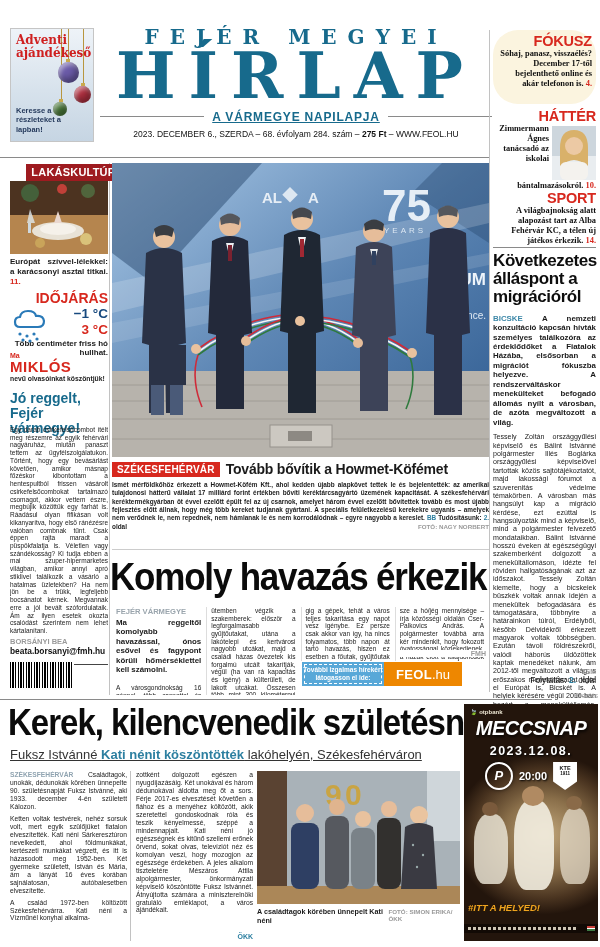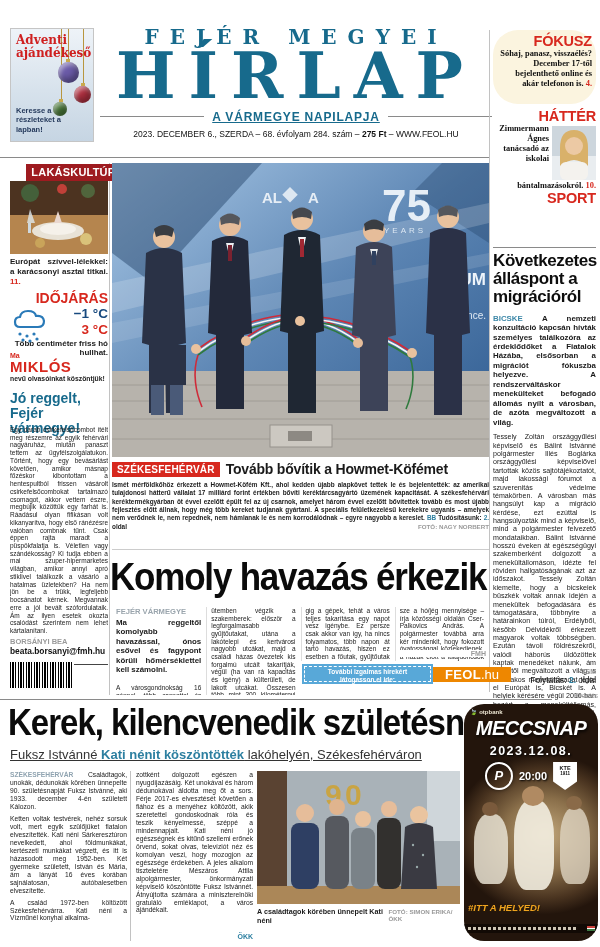--- a/index.html
+++ b/index.html
@@ -85,21 +85,21 @@
   .snow-head{left:110px;top:554px;width:380px;font-weight:bold;font-size:35px;letter-spacing:-1.2px;
     transform:scaleY(1.12);transform-origin:left top;color:#0b0b0b;white-space:nowrap;}
   .snow-cols{left:112px;top:607px;width:377px;height:88px;display:flex;}
   .scol{width:25%;box-sizing:border-box;padding:0 5px 0 4px;overflow:hidden;}
   .scol + .scol{border-left:1px solid #ddd;}
   .kicker{color:#9aa5ad;font-weight:bold;font-size:7.6px;}
   .lead{font-size:7.9px;font-weight:bold;line-height:1.2;margin:2px 0 9px;}
   .btxt{font-size:6.5px;line-height:1.18;text-align:justify;}
   .scol-cut{height:54px;}
   .fmh{left:400px;top:650px;width:86px;text-align:right;color:#9a9a9a;font-weight:bold;font-size:7px;background:#fff;}
-  .feol-banner{left:302px;top:662px;width:209px;height:24px;display:flex;align-items:center;}
+  .feol-banner{left:302px;top:662px;width:160px;height:24px;display:flex;}
   .fb-blue{flex:1;background:#58a8d8;color:#fff;font-weight:bold;font-size:6.5px;line-height:1.3;
     text-align:center;padding-top:4px;outline:1px dashed #fff;outline-offset:-3px;box-sizing:border-box;}
   .fb-orange{width:78px;background:#ee8700;color:#fff;display:flex;align-items:center;justify-content:center;}
   .fb-orange .l1{font-weight:bold;font-size:13px;letter-spacing:.3px;}
   .fb-orange .l2{font-size:13px;}
 
   
   .bday-head{left:8px;top:702px;width:470px;font-weight:bold;font-size:33px;letter-spacing:-1px;
     transform:scaleY(1.1);transform-origin:left top;color:#0b0b0b;white-space:nowrap;}
   .bday-sub{left:10px;top:747px;width:460px;font-size:13px;color:#333;text-decoration:underline;}
@@ -111,21 +111,21 @@
   .bday-loc{color:#8fa3b0;font-weight:bold;}
   .okk{left:136px;top:933px;width:117px;text-align:right;color:#2c7fa0;font-weight:bold;font-size:7px;background:#fff;}
   .bday-photo{left:257px;top:771px;width:203px;height:133px;}
   .bday-caprow{left:257px;top:907px;width:203px;display:flex;justify-content:space-between;align-items:baseline;}
   .bday-cap{font-weight:bold;font-size:7.2px;}
   .bday-credit{color:#9a9a9a;font-size:6.2px;font-weight:bold;}
   .hird{left:556px;top:692px;width:42px;text-align:right;color:#9a9a9a;font-size:6.5px;}
 
   
   .meccs{left:464px;top:704px;width:134px;height:237px;overflow:hidden;
-    background:radial-gradient(90px 80px at 60% 55%,#c3a87c 0%,#8a6f4a 45%,#4a3420 80%,#23150c 100%);border-radius:20px;}
+    background:radial-gradient(90px 80px at 60% 55%,#c3a87c 0%,#8a6f4a 45%,#4a3420 80%,#23150c 100%);}
   .mx-sponsor{position:absolute;left:6px;top:4px;color:#ece5d2;font-size:6px;font-weight:bold;}
   .mx-title{position:absolute;left:1px;top:13px;width:132px;text-align:center;color:#fff;
     font-weight:bold;font-style:italic;font-size:20px;letter-spacing:-.5px;
     text-shadow:1px 2px 3px rgba(0,0,0,.8);}
   .mx-date{position:absolute;left:0;top:40px;width:134px;text-align:center;color:#fff;
     font-weight:bold;font-size:12.5px;letter-spacing:1.5px;text-shadow:1px 1px 2px #000;}
   .mx-row{position:absolute;left:0;top:58px;width:134px;display:flex;align-items:center;justify-content:center;gap:6px;}
   .mx-crest-p{width:24px;height:24px;border:2px solid #fff;border-radius:50%;color:#fff;
     font-weight:bold;font-style:italic;font-size:13px;line-height:24px;text-align:center;
     box-shadow:0 0 4px rgba(0,0,0,.6);}
@@ -198,20 +198,21 @@
         <path d="M8 22 Q8 4 22 4 Q36 4 36 22 L36 40 Q28 34 22 34 Q16 34 8 40 Z" fill="#d9b16a"></path>
         <circle cx="22" cy="20" r="9" fill="#ecc9a4"></circle>
         <rect x="8" y="36" width="28" height="18" rx="6" fill="#f4f2ee"></rect>
       </svg>
     </div>
     <div class="side-text"><span>Zimmermann Ágnes tanácsadó az iskolai bántalmazásokról. </span><span class="pageno">10.</span></div>
   </div>
 
   <div class="abs sport rt">
     <div class="side-title">SPORT</div>
+    <div class="side-text"><span>A világbajnokság alatt alapozást tart az Alba Fehérvár KC, a télen új játékos érkezik. </span><span class="pageno">14.</span></div>
   </div>
 
   <div class="abs rule" style="left:493px;top:247px;width:103px;height:1px;"></div>
 
   <div class="abs migration">
     <div class="mig-h">Következetes álláspont a migrációról</div>
     <div class="mig-lead jus"><span class="mig-loc">BICSKE</span><span> A nemzeti konzultáció kapcsán hívták személyes találkozóra az érdeklődőket a Fiatalok Házába, elsősorban a migrációt fókuszba helyezve. A rendszerváltáskor menekülteket befogadó állomás nyílt a városban, de azóta megváltozott a világ.</span></div>
     <div class="mig-body jus">Tessely Zoltán országgyűlési képviselő és Bálint Istvánné polgármester Illés Boglárka országgyűlési képviselővel tartottak közös sajtótájékoztatót, majd lakossági fórumot a szuverenitás védelme témakörben. A városban más hangsúlyt kap a migráció kérdése, ezt ezúttal is hangsúlyozták mind a képviselő, mind a polgármester felvezető mondataikban. Bálint Istvánné hosszú éveken át egészségügyi szakemberként dolgozott a menekültállomáson, idézte fel röviden hallgatóságának azt az időszakot. Tessely Zoltán kiemelte, hogy a bicskeiek büszkék voltak annak idején a menekültek befogadására és támogatására, többnyire a határainkon túlról, Erdélyből, később Délvidékről érkezett magyarok voltak többségben. Ezután távoli földrészekről, valódi háborús üldözöttek kaptak menedéket nálunk, ám 2012-től megváltozott a világ, s erőszakos menekültáradat lepte el Európát is, Bicskét is. A helyiek kérésére végül 2016-ban bezárt a menekültállomás, megkönnyebbült mindenki, emlékeztetett a képviselő a döntésre.</div>
   </div>
   <div class="abs mig-foot">

